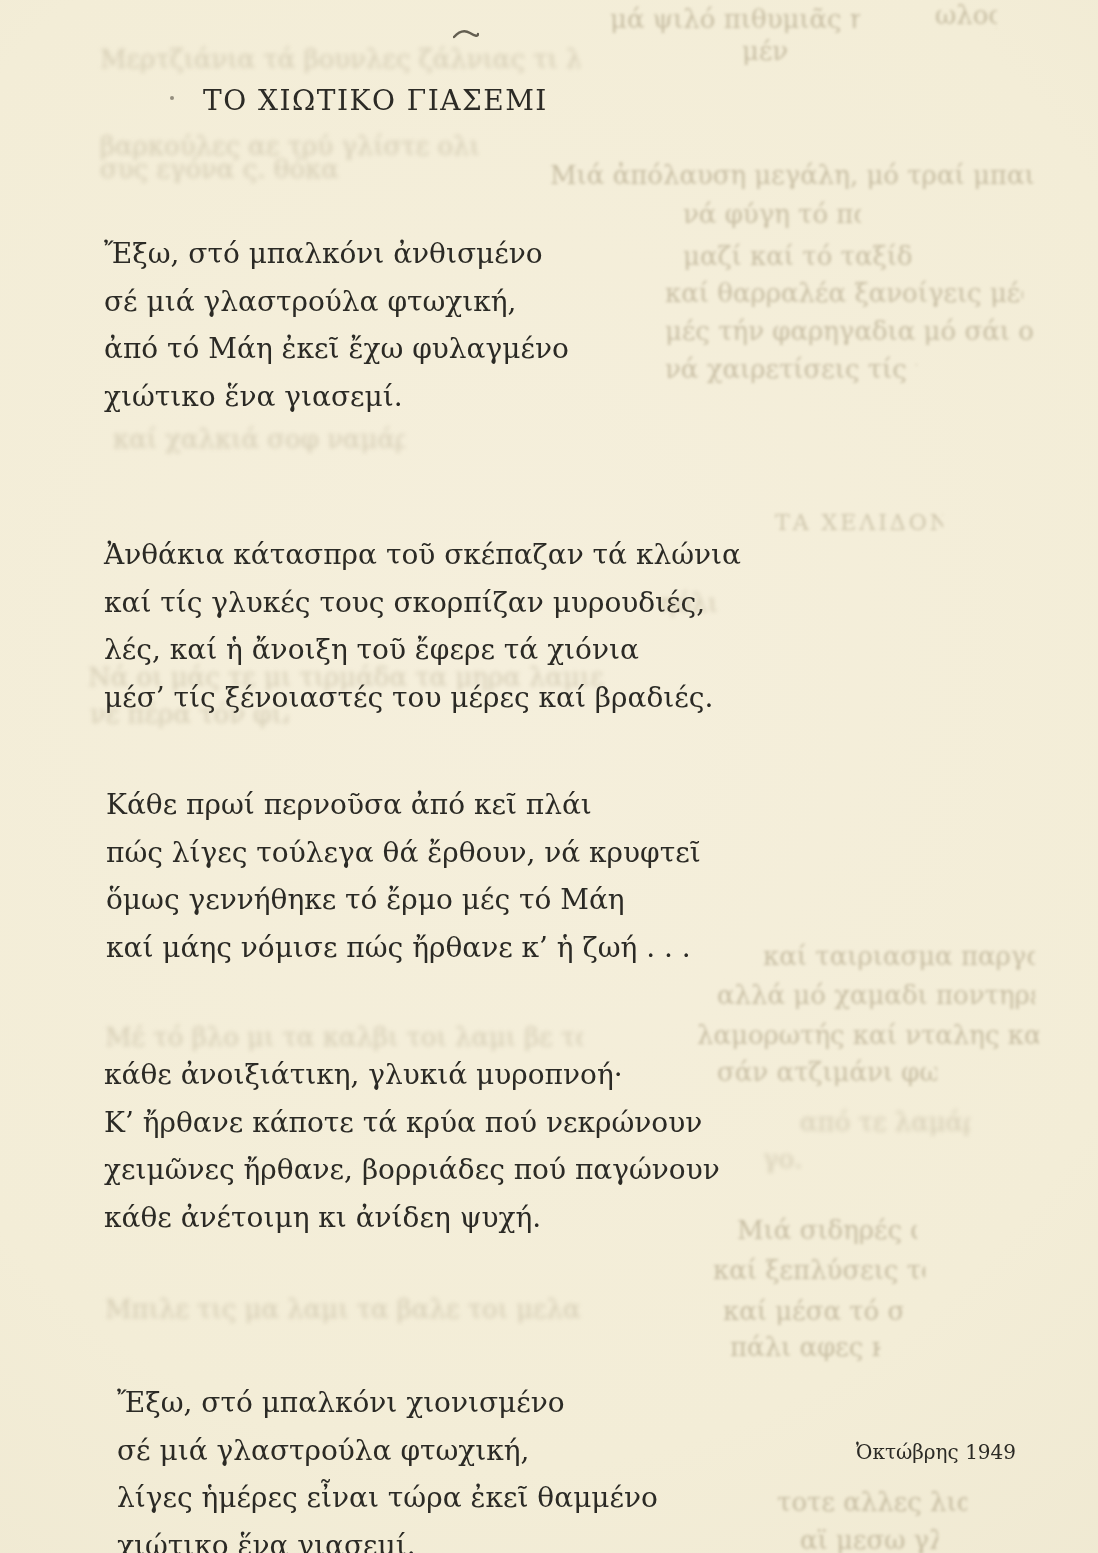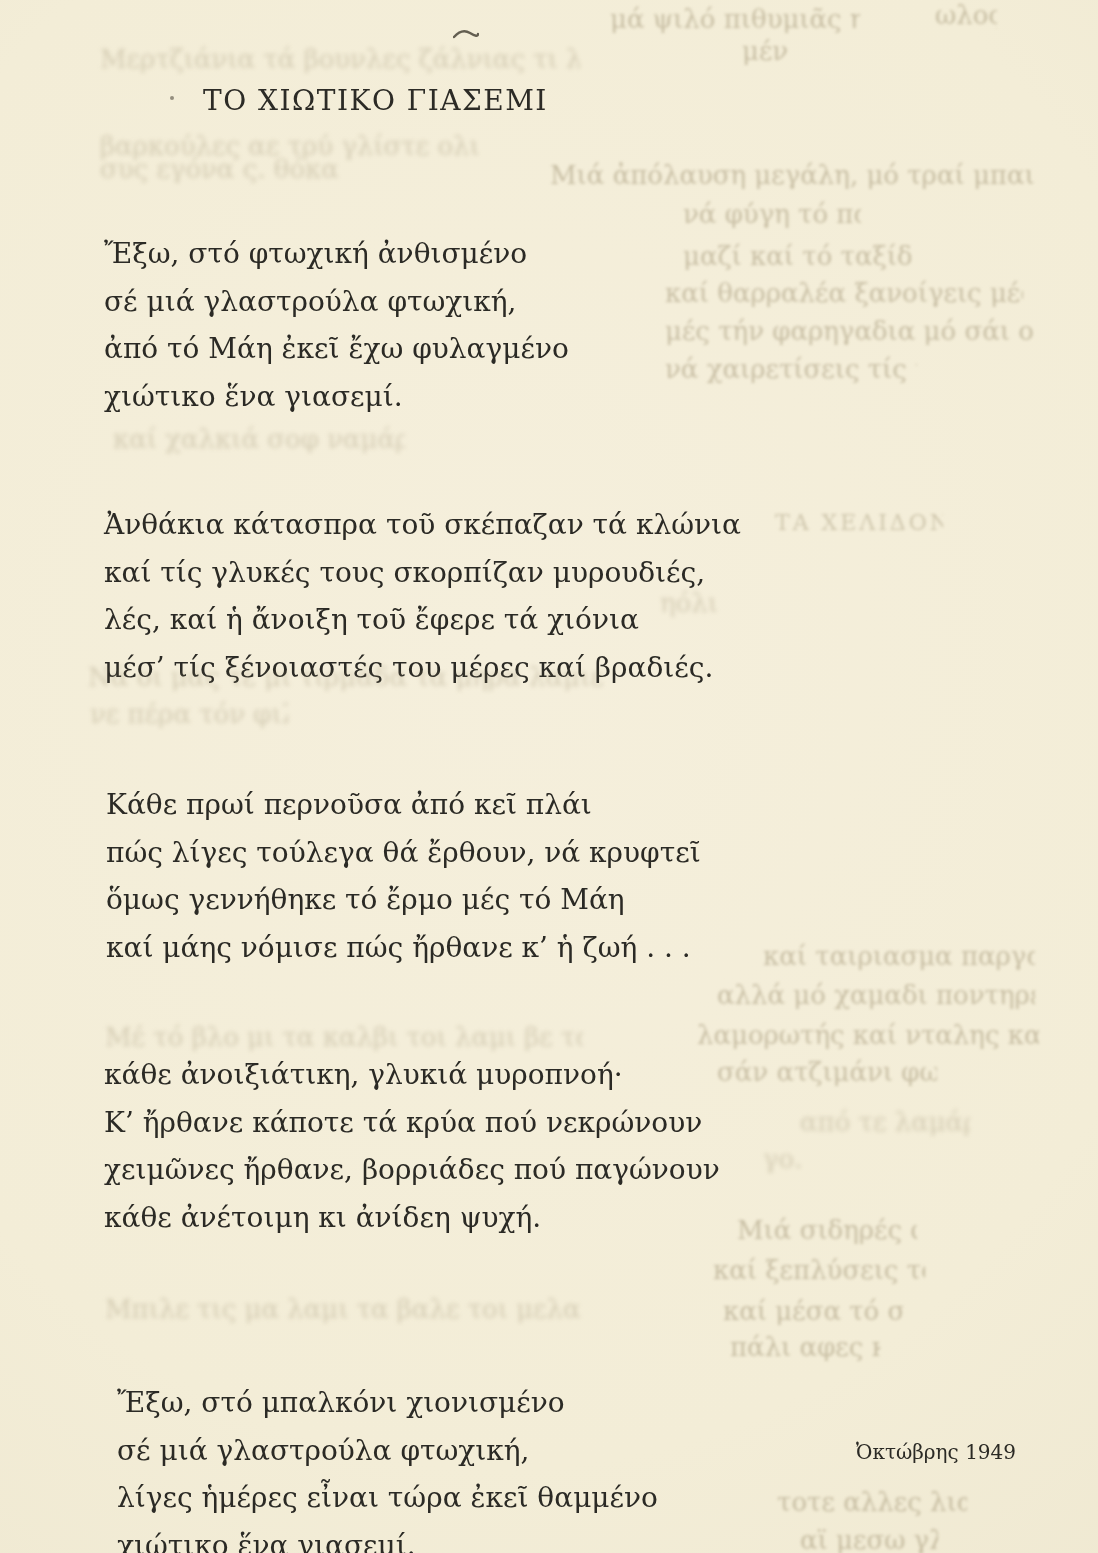--- a/index.html
+++ b/index.html
@@ -10,21 +10,21 @@
   }
   .title{
     position:absolute;left:203px;top:84px;margin:0;
     font-size:28px;font-weight:400;letter-spacing:1.5px;color:#2c2b26;white-space:nowrap;
   }
   .stanza{
     position:absolute;left:104px;color:#2b2a25;
     font-size:28px;line-height:47.5px;white-space:nowrap;
   }
   .s0{top:230px}
-  .s1{top:501px;left:104px}
+  .s1{top:531px;left:104px}
   .s2{top:781px;left:106px}
   .s3{top:1051px}
   .s4{top:1379px;left:117px}
   .date{
     position:absolute;left:856px;top:1440px;
     font-size:20px;color:#2b2a25;white-space:nowrap;
   }
   
   .ghost{
     position:absolute;height:32px;overflow:hidden;
@@ -72,21 +72,21 @@
   }
 </style>
 </head>
 <body>
 
 <div class="page">
 
   <h1 class="title">ΤΟ ΧΙΩΤΙΚΟ ΓΙΑΣΕΜΙ</h1>
 
   <div class="stanza s0">
-    <div>Ἔξω, στό φτωχική ἀνθισμένο</div>
+    <div>Ἔξω, στό μπαλκόνι ἀνθισμένο</div>
     <div>σέ μιά γλαστρούλα φτωχική,</div>
     <div>ἀπό τό Μάη ἐκεῖ ἔχω φυλαγμένο</div>
     <div>χιώτικο ἕνα γιασεμί.</div>
   </div>
 
   <div class="stanza s1">
     <div>Ἀνθάκια κάτασπρα τοῦ σκέπαζαν τά κλώνια</div>
     <div>καί τίς γλυκές τους σκορπίζαν μυρουδιές,</div>
     <div>λές, καί ἡ ἄνοιξη τοῦ ἔφερε τά χιόνια</div>
     <div>μέσ’ τίς ξένοιαστές του μέρες καί βραδιές.</div>

